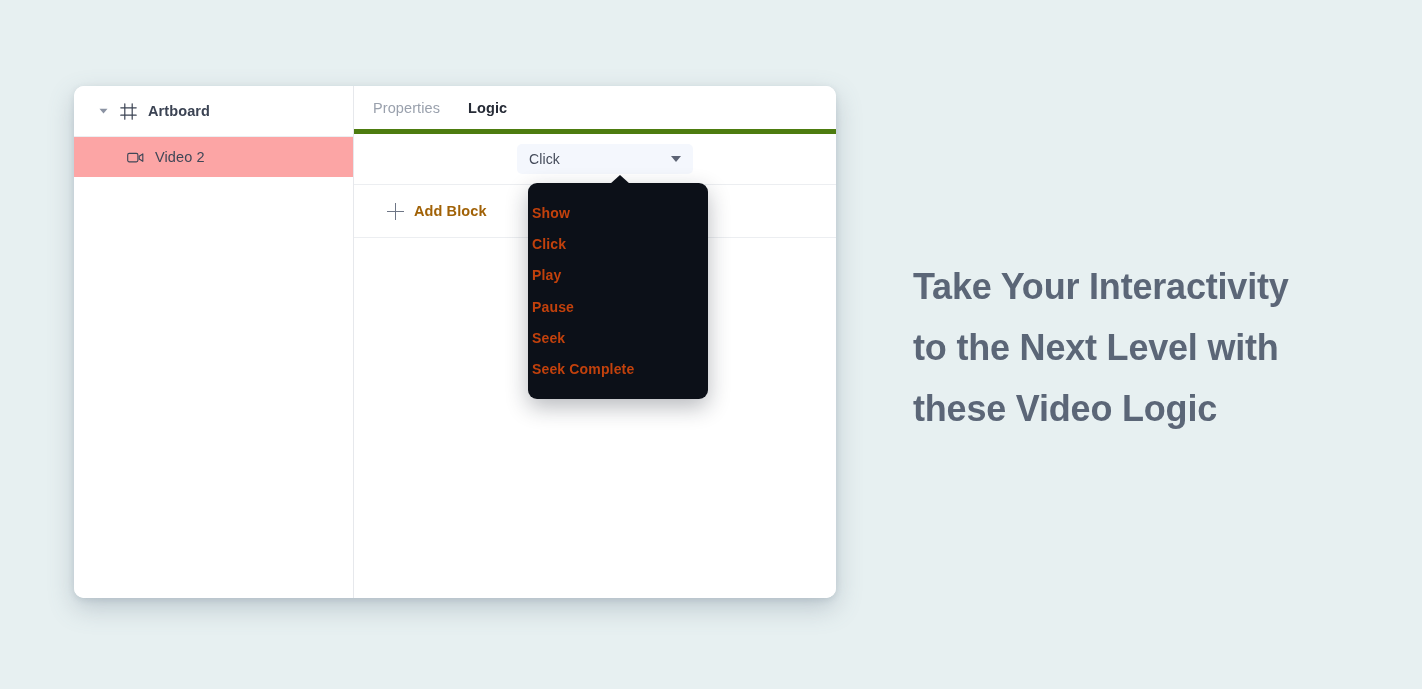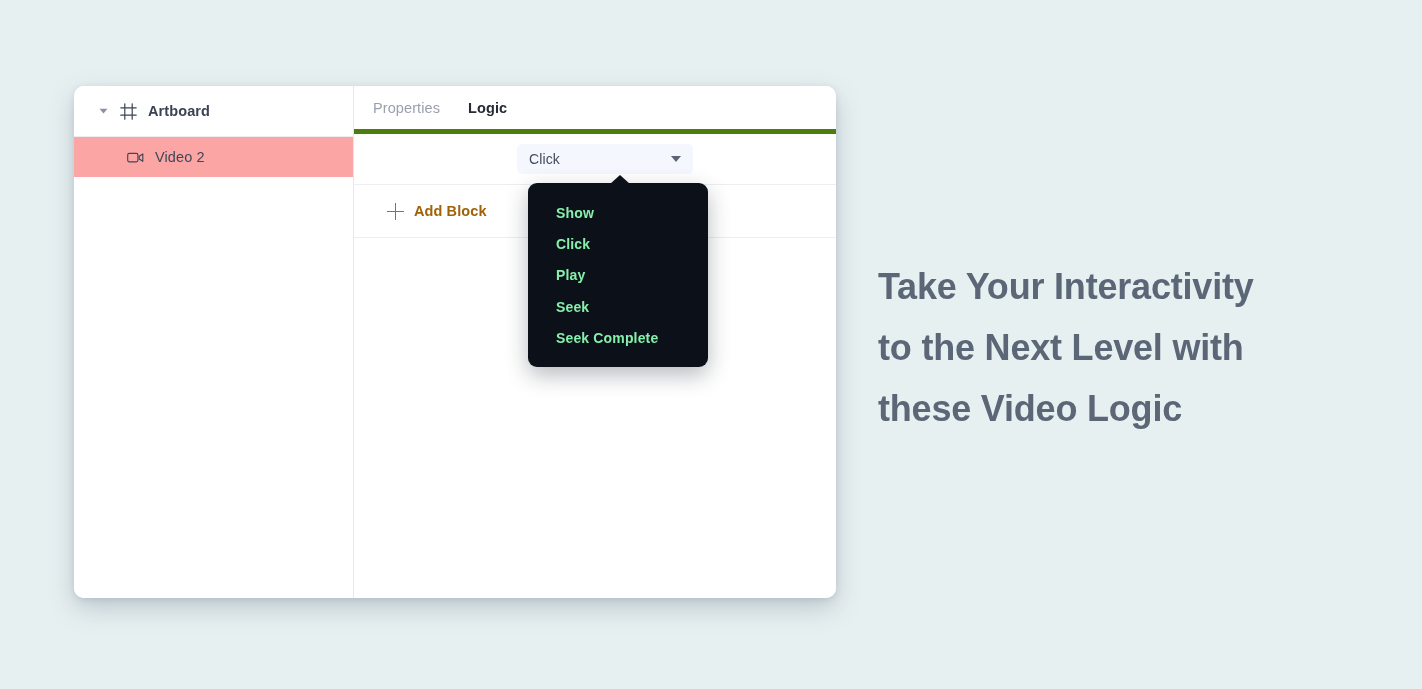--- a/index.html
+++ b/index.html
@@ -215,42 +215,42 @@
     width: 0;
     height: 0;
     border-left: 10px solid transparent;
     border-right: 10px solid transparent;
     border-bottom: 9px solid #0c1018;
   }
   .menu-item {
     height: 31.3px;
     display: flex;
     align-items: center;
-    padding-left: 28px;
+    padding-left: 4px;
     box-sizing: border-box;
     font-size: 14px;
     font-weight: bold;
-    color: #86efac;
+    color: #c2410c;
     letter-spacing: 0.15px;
     cursor: pointer;
   }
 
   
   #headline {
     position: absolute;
     left: 878px;
     top: 256px;
     width: 500px;
     font-size: 36px;
     font-weight: bold;
     line-height: 61px;
     color: #5b6677;
     letter-spacing: -0.2px;
   }
-  #headline .hl-line { display: block; white-space: nowrap; }
+  #headline .hl-line { display: block; white-space: nowrap; margin-left: 35px; }
 </style>
 </head>
 <body>
 
 <div id="app-panel">
 
   <div id="sidebar">
 
     <div class="sidebar-header">
       <span class="disclosure">
@@ -306,20 +306,21 @@
     </div>
 
   </div>
 </div>
 
 <div id="dropdown-menu">
   <span id="dropdown-notch"></span>
   <div class="menu-item">Show</div>
   <div class="menu-item">Click</div>
   <div class="menu-item">Play</div>
+  <div class="menu-item">Pause</div>
   <div class="menu-item">Seek</div>
   <div class="menu-item">Seek Complete</div>
 </div>
 
 <div id="headline">
   <span class="hl-line">Take Your Interactivity</span>
   <span class="hl-line">to the Next Level with</span>
   <span class="hl-line">these Video Logic</span>
 </div>
 

